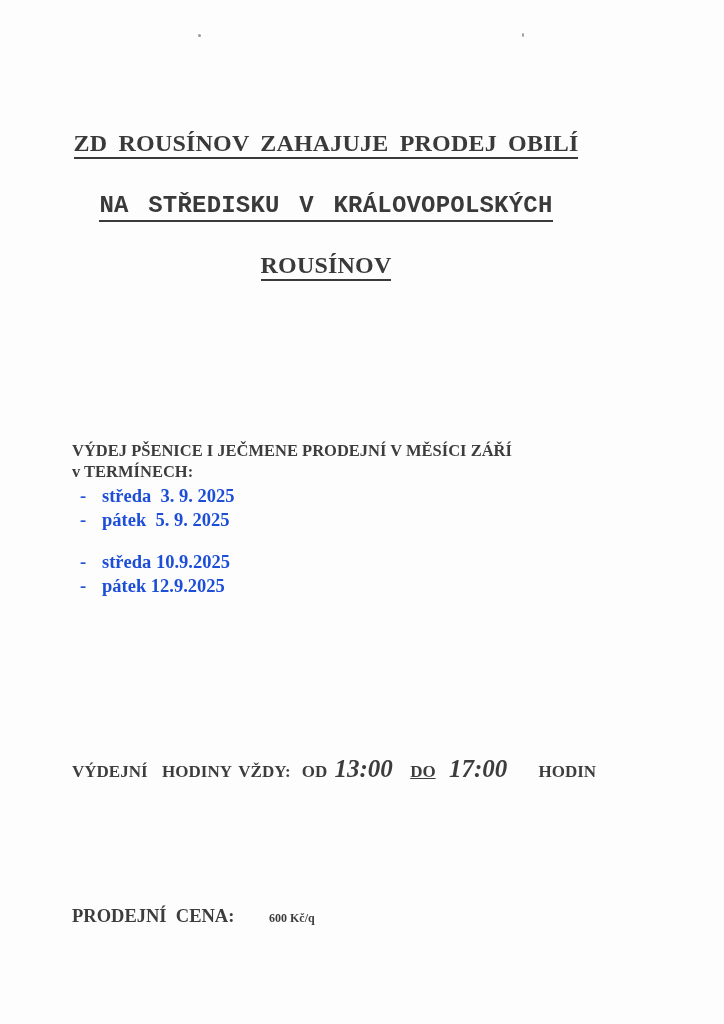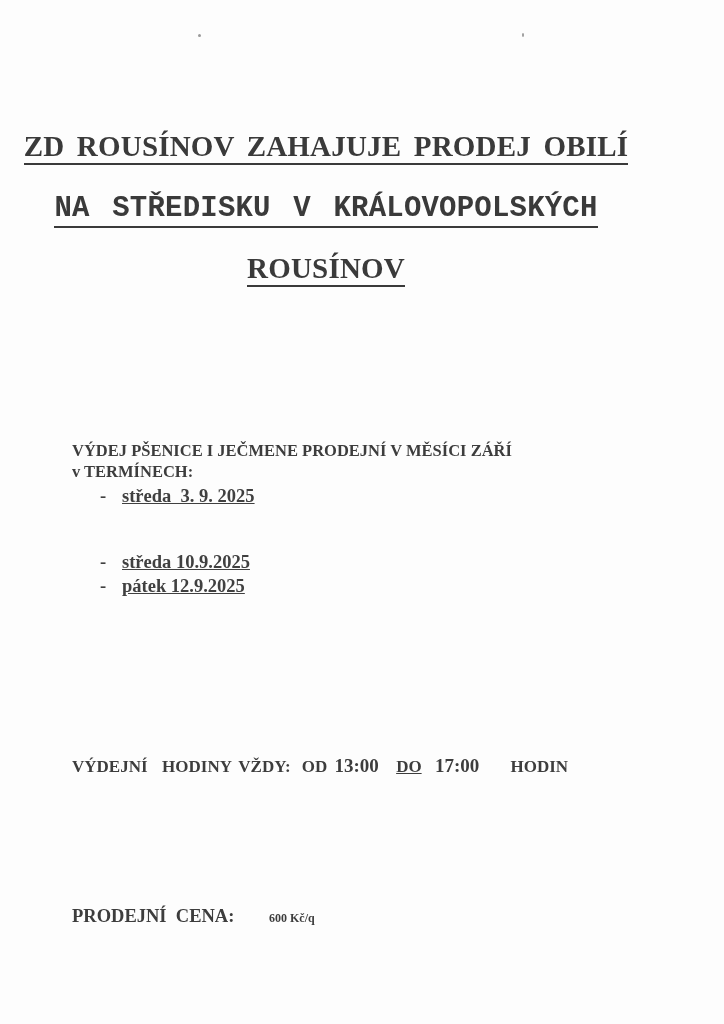--- a/index.html
+++ b/index.html
@@ -25,21 +25,21 @@
       position: absolute;
       background: #9a9a9a;
       border-radius: 50%;
     }
     .title-line {
       position: absolute;
       left: 0;
       width: 652px;
       text-align: center;
       font-weight: bold;
-      font-size: 29px;
+      font-size: 24px;
       letter-spacing: 0.2px;
       color: #3a3a3a;
     }
     .title-line span {
       border-bottom: 2.5px solid #3a3a3a;
       padding-bottom: 1px;
       word-spacing: 5px;
     }
     .body-text {
       position: absolute;
@@ -48,40 +48,40 @@
     }
     .intro {
       left: 72px;
       top: 440px;
       font-size: 16.5px;
       line-height: 21px;
       width: 560px;
     }
     .date-list {
       position: absolute;
-      left: 100px;
+      left: 80px;
       font-weight: bold;
       font-size: 18.5px;
       line-height: 24px;
-      color: #404040;
-      text-decoration: underline;
+      color: #1d4ed8;
     }
     .date-item .dash {
       display: inline-block;
       width: 22px;
     }
     .hours {
       left: 72px;
       top: 755px;
       font-size: 17px;
       word-spacing: 3px;
       white-space: nowrap;
     }
     .hours .big {
-      font-size: 19px;
+      font-size: 25px;
+      font-style: italic;
     }
     .price {
       left: 72px;
       top: 906px;
       font-size: 18.5px;
       white-space: nowrap;
     }
     .price .value {
       margin-left: 30px;
       font-size: 12px;
@@ -107,20 +107,23 @@
 
   <div class="body-text intro">
     <div>VÝDEJ PŠENICE I JEČMENE PRODEJNÍ V MĚSÍCI ZÁŘÍ</div>
     <div>v TERMÍNECH:</div>
   </div>
 
   <div class="date-list" style="top:484px;">
     <div class="date-item">
       <span class="dash">-</span><span style="white-space:pre;">středa  3. 9. 2025</span>
     </div>
+    <div class="date-item">
+      <span class="dash">-</span><span style="white-space:pre;">pátek  5. 9. 2025</span>
+    </div>
   </div>
 
   <div class="date-list" style="top:550px;">
     <div class="date-item">
       <span class="dash">-</span><span style="white-space:pre;">středa 10.9.2025</span>
     </div>
     <div class="date-item">
       <span class="dash">-</span><span style="white-space:pre;">pátek 12.9.2025</span>
     </div>
   </div>

